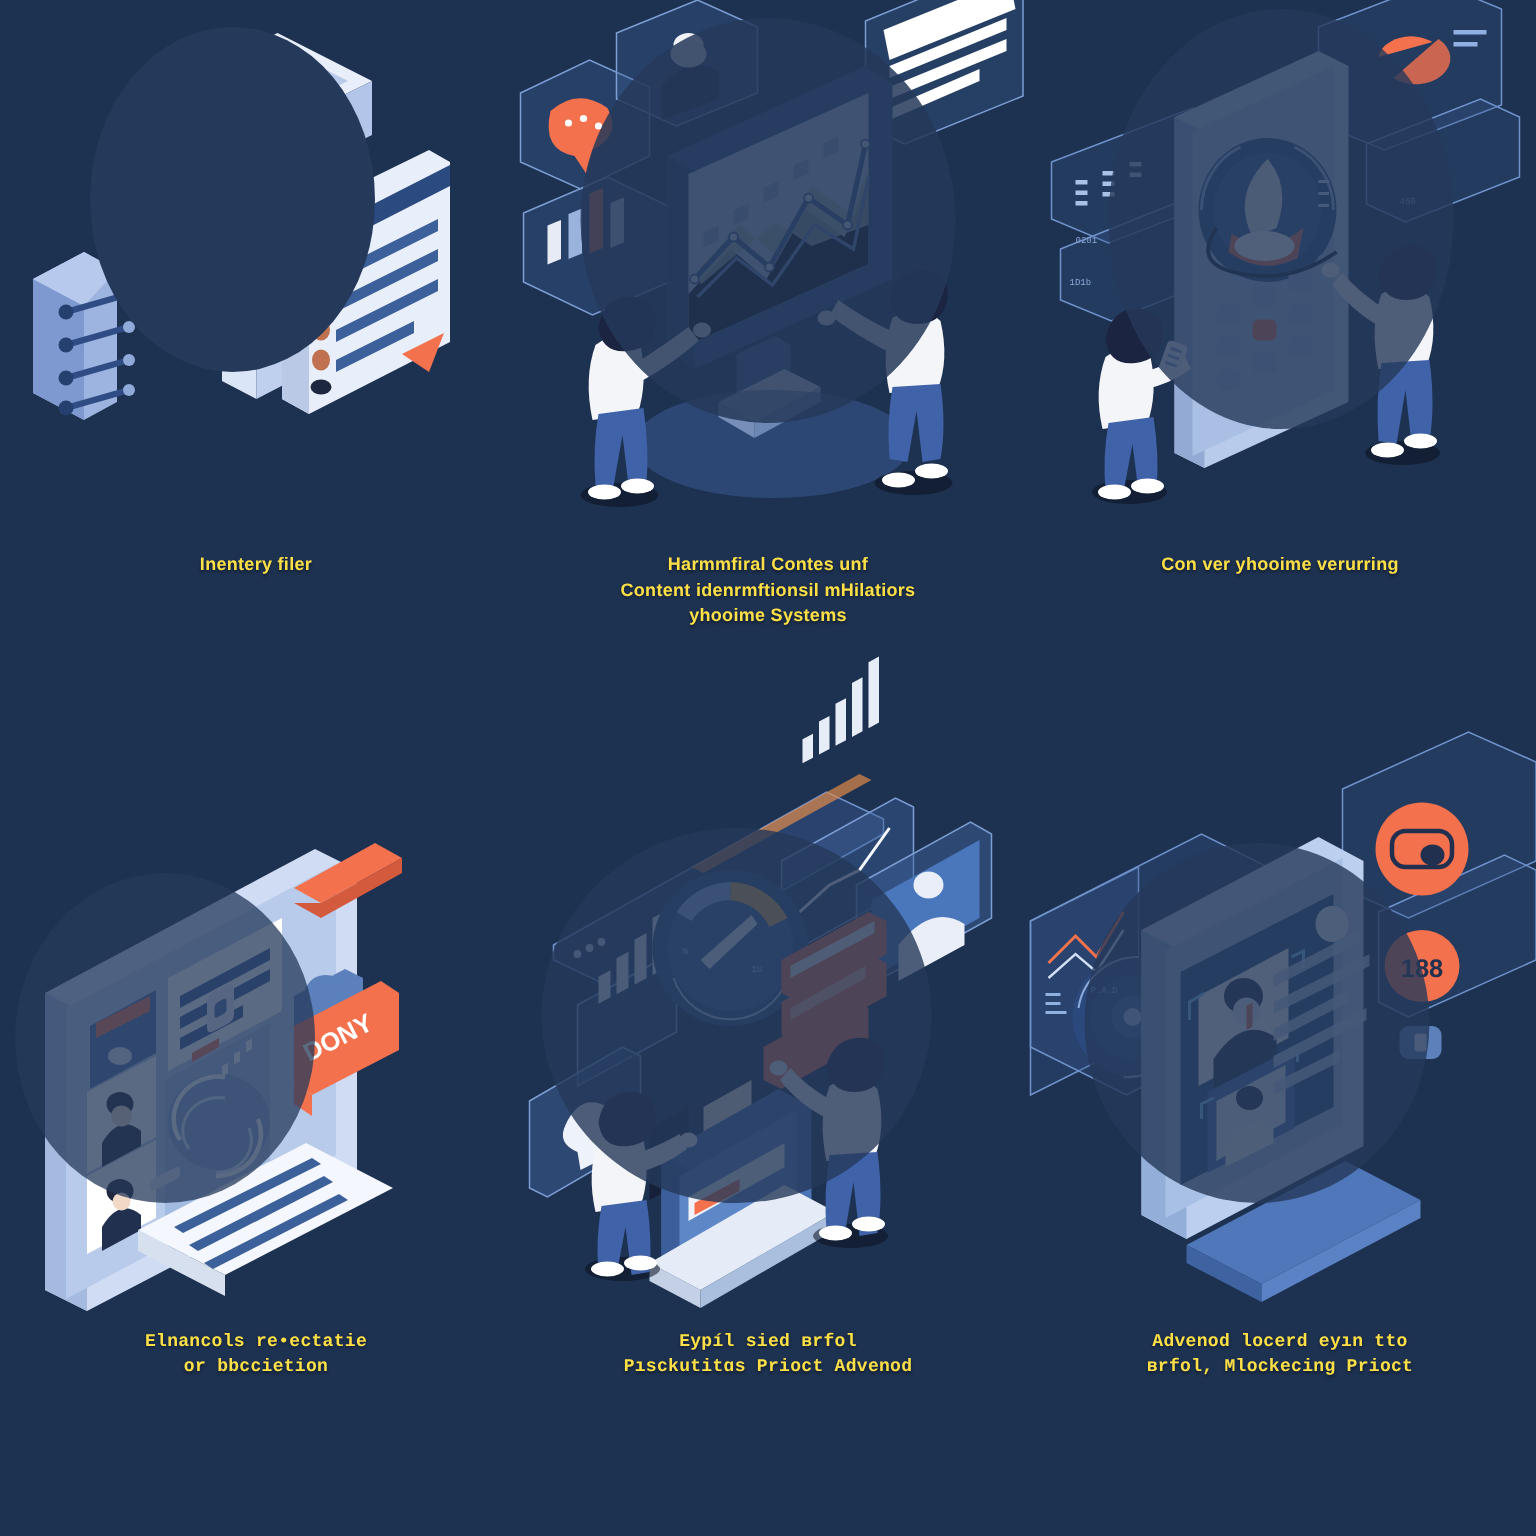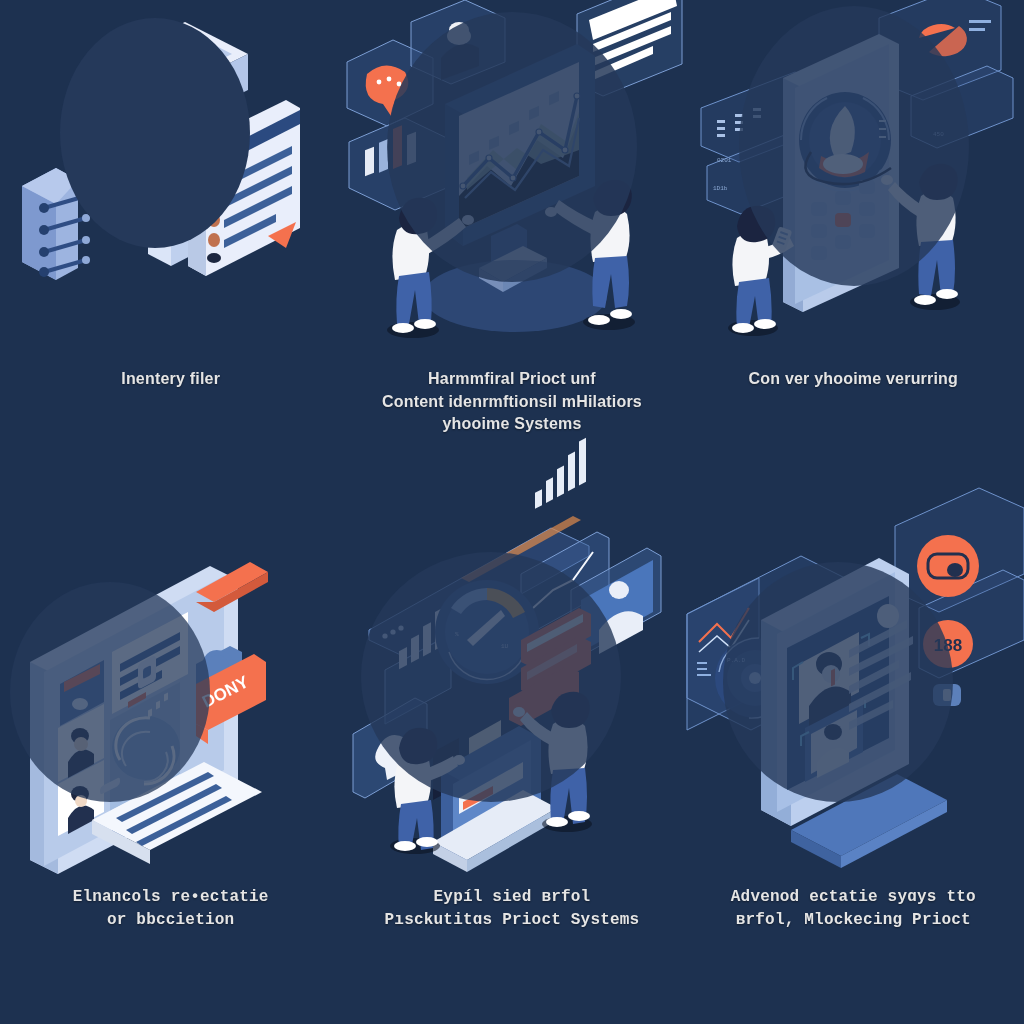--- a/index.html
+++ b/index.html
@@ -6,22 +6,22 @@
   body{
     width:1024px;height:1024px;
     background:#1d3150;
     font-family:"Liberation Sans", sans-serif;
     overflow:hidden;
   }
   .board{position:relative;width:1024px;height:1024px;display:grid;
     grid-template-columns:repeat(3,1fr);grid-template-rows:repeat(2,512px);}
   .cell{position:relative;display:flex;flex-direction:column;align-items:center;}
   .art{position:relative;width:100%;height:360px;}
-  .caption{width:86%;text-align:center;color:#e5e5e5;font-weight:700;
-    font-size:16px;line-height:1.42;letter-spacing:.2px;
+  .caption{width:86%;text-align:center;color:#fde047;font-weight:700;
+    font-size:12px;line-height:1.42;letter-spacing:.2px;
     text-shadow:0 1px 2px rgba(0,0,0,.45);}
   .r1 .caption{margin-top:8px;}
   .r2 .caption{margin-top:14px;font-family:Liberation Mono, monospace;}
 
   
   .backdrop{position:absolute;border-radius:50%;background:#25395a;filter:blur(.4px);}
   .person{position:absolute;}
   .cream{background:#f6efdf;}
   svg{display:block;overflow:visible;}
 </style>
@@ -193,21 +193,21 @@
           <path d="M256,222 q-22,-10 -38,-22 l-6,10 q18,14 42,26 z" fill="#f4f5f8"></path>
           <ellipse cx="210" cy="212" rx="6" ry="5" fill="#f4f5f8"></ellipse>
           <path d="M254,258 l32,-2 q4,28 0,50 l-12,2 l-4,-34 l-6,34 l-12,-2 q-2,-26 2,-48 z" fill="#3f62a8"></path>
           <ellipse cx="258" cy="320" rx="11" ry="5" fill="#fff"></ellipse>
           <ellipse cx="280" cy="314" rx="11" ry="5" fill="#fff"></ellipse>
           <path d="M252,198 q6,-20 26,-18 q16,4 12,22 q-4,14 -20,14 q-16,0 -18,-18 z" fill="#1b2440"></path>
         </g>
       </svg>
     </div>
     <div class="caption">
-      <div>Harmmfiral Prioct unf</div>
+      <div>Harmmfiral Contes unf</div>
       <div>Content idenrmftionsil mHilatiors</div>
       <div>yhooime Systems</div>
     </div>
   </div>
 
   <div class="cell r1">
     <div class="art">
       <div class="backdrop" style="left:56px;top:6px;width:230px;height:280px;opacity:.8;"></div>
       <svg width="341" height="360" viewBox="0 0 341 360">
 
@@ -508,21 +508,21 @@
           <ellipse cx="178" cy="200" rx="6" ry="5" fill="#f4f5f8"></ellipse>
           <path d="M212,258 l32,-2 q4,30 0,54 l-12,2 l-4,-36 l-6,36 l-12,-2 q-2,-28 2,-52 z" fill="#3f62a8"></path>
           <ellipse cx="216" cy="310" rx="11" ry="5" fill="#fff"></ellipse>
           <ellipse cx="238" cy="304" rx="11" ry="5" fill="#fff"></ellipse>
           <path d="M210,198 q6,-20 26,-18 q16,4 12,22 q-4,14 -20,14 q-16,0 -18,-18 z" fill="#1b2440"></path>
         </g>
       </svg>
     </div>
     <div class="caption">
       <div>Eypíl sied ʙrfol</div>
-      <div>Pısckutitɑs Prioct Systems</div>
+      <div>Pısckutitɑs Prioct Advenod</div>
     </div>
   </div>
 
   <div class="cell r2">
     <div class="art">
       <div class="backdrop" style="left:40px;top:50px;width:230px;height:240px;opacity:.8;"></div>
       <svg width="341" height="360" viewBox="0 0 341 360">
 
         <g stroke="#6f93cc" stroke-width="1" fill="rgba(54,84,136,.32)">
           <polygon points="4,102 76,66 76,182 4,218"></polygon>
@@ -607,18 +607,18 @@
           </g>
           <ellipse cx="205" cy="104" rx="11" ry="12" fill="#f2f5fb"></ellipse>
 
           <polygon points="108,318 214,262 264,288 158,344" fill="#4f77ba"></polygon>
           <polygon points="108,318 158,344 158,356 108,330" fill="#3f63a0"></polygon>
           <polygon points="158,344 264,288 264,300 158,356" fill="#5a82c4"></polygon>
         </g>
       </svg>
     </div>
     <div class="caption">
-      <div>Advenod ectatie syɑys tto</div>
+      <div>Advenod locerd eyın tto</div>
       <div>ʙrfol, Mlockecing Prioct</div>
     </div>
   </div>
 
 </div>
 
 </body></html>

